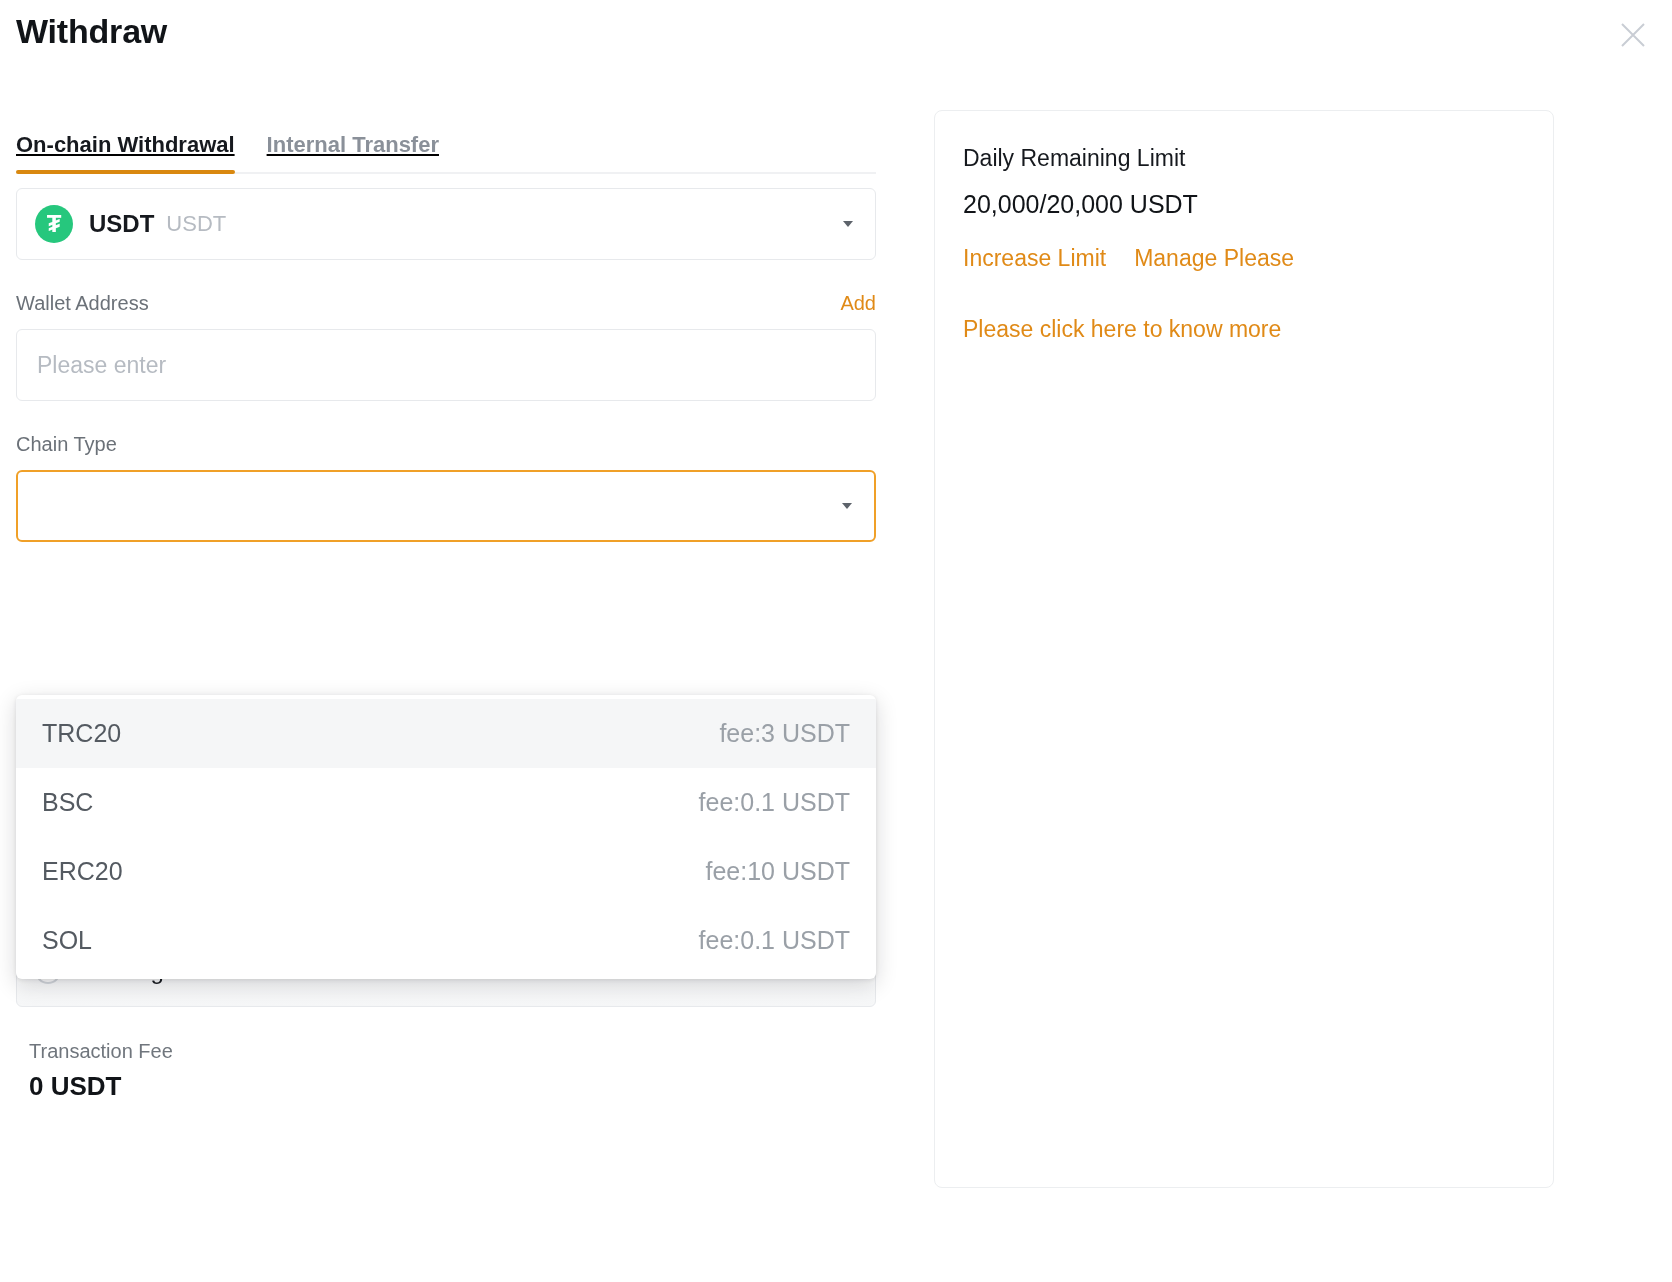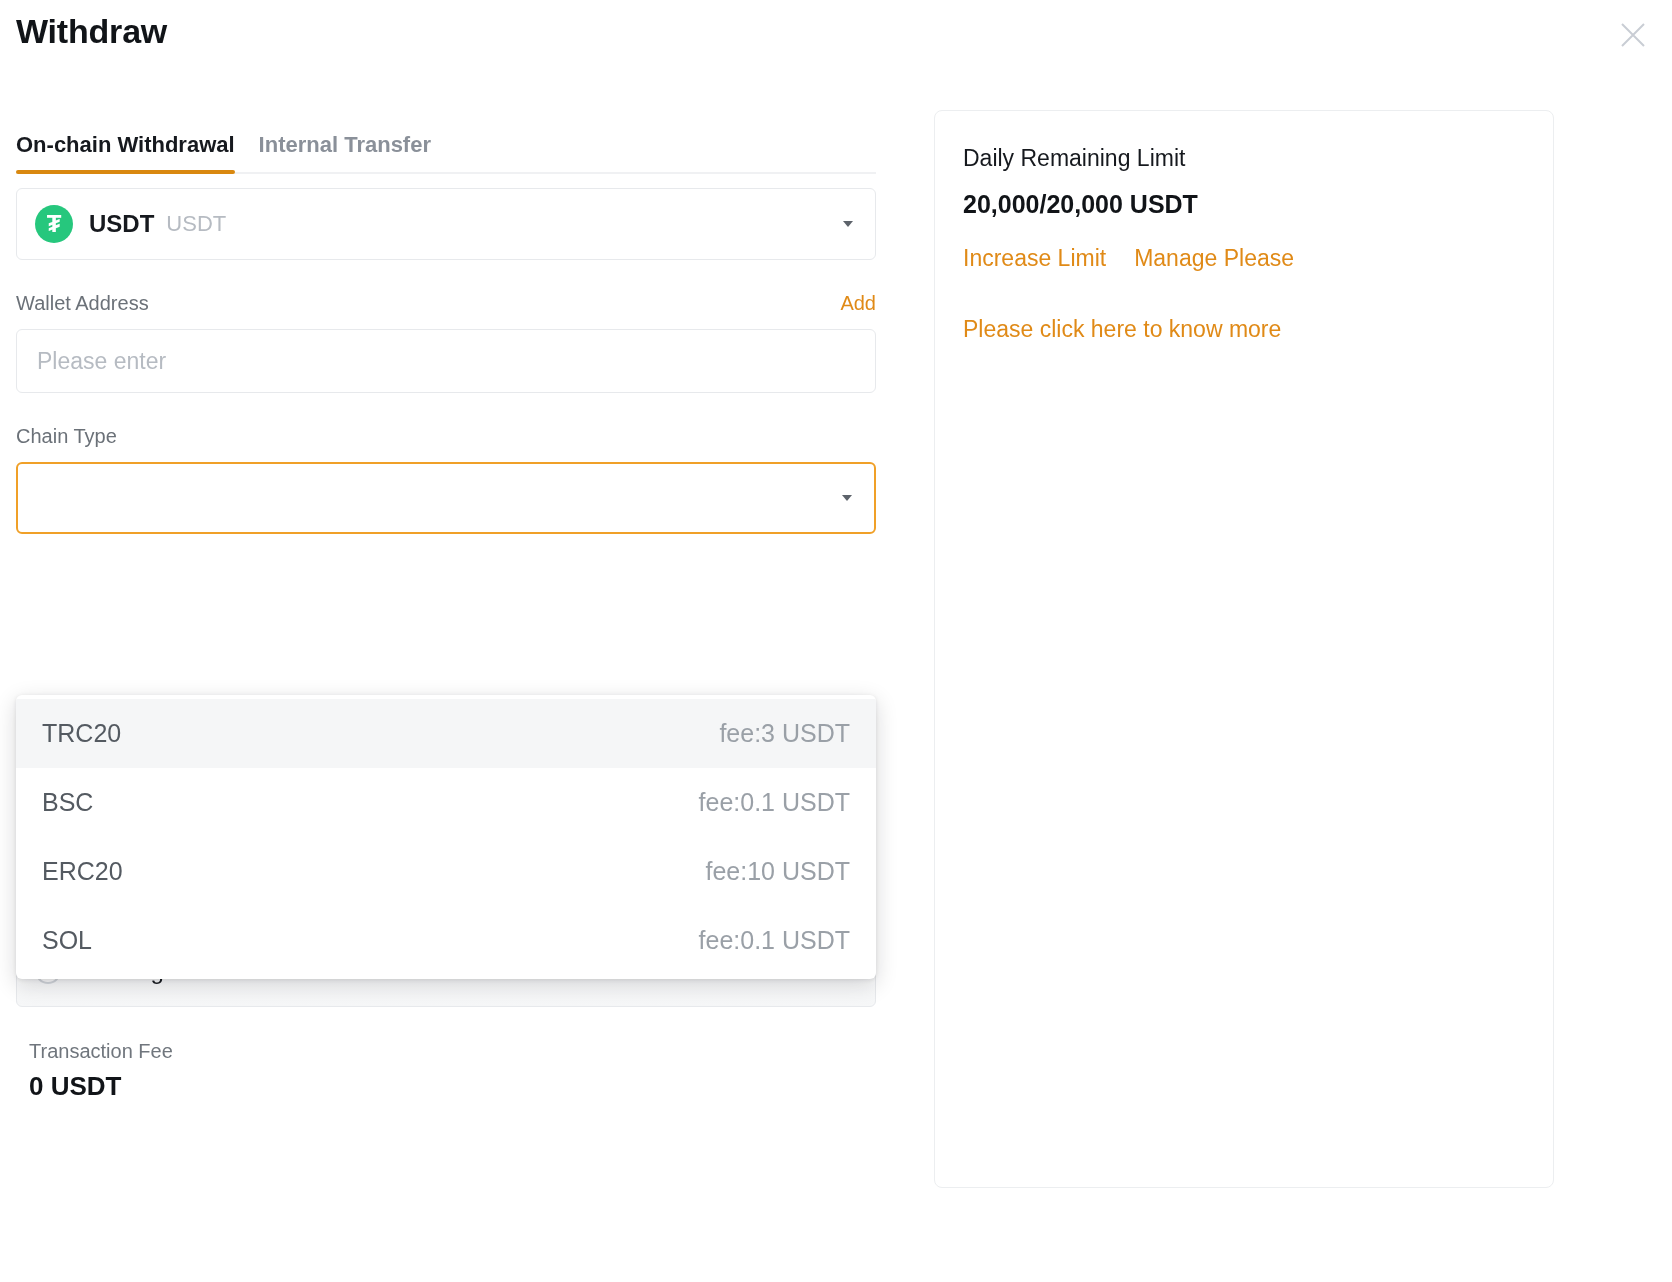--- a/index.html
+++ b/index.html
@@ -46,23 +46,24 @@
     position: absolute;
     left: 16px;
     top: 110px;
     width: 860px;
   }
 
   .tabs {
     position: relative;
     display: flex;
     align-items: flex-end;
-    gap: 24px;
+    gap: 32px;
     border-bottom: 2px solid #f0f1f3;
     height: 64px;
+    text-decoration: underline;
   }
   .tab {
     font-size: 22px;
     font-weight: 700;
     color: #8a9099;
     padding-bottom: 14px;
     cursor: pointer;
     position: relative;
   }
   .tab.active {
@@ -145,21 +146,21 @@
     transform: translateY(-50%);
     width: 0;
     height: 0;
     border-left: 5px solid transparent;
     border-right: 5px solid transparent;
     border-top: 6px solid #5d636b;
   }
 
   .text-input {
     margin-top: 14px;
-    height: 64px;
+    height: 72px;
     width: 100%;
     border: 1px solid #e7e9ec;
     border-radius: 6px;
     padding: 0 20px;
     font-size: 23px;
     color: #16191e;
     font-family: "Liberation Sans", sans-serif;
     background: #fff;
   }
   .text-input::placeholder { color: #b6bbc2; }
@@ -288,21 +289,21 @@
     background: #fff;
     padding: 34px 28px;
   }
   .limit-title {
     font-size: 23px;
     color: #16191e;
     margin-bottom: 18px;
   }
   .limit-value {
     font-size: 25px;
-    font-weight: 700;
+    font-weight: 400;
     color: #111418;
   }
   .limit-links {
     margin-top: 26px;
     display: flex;
     gap: 28px;
   }
   .limit-links span {
     font-size: 23px;
     color: #e08a17;

